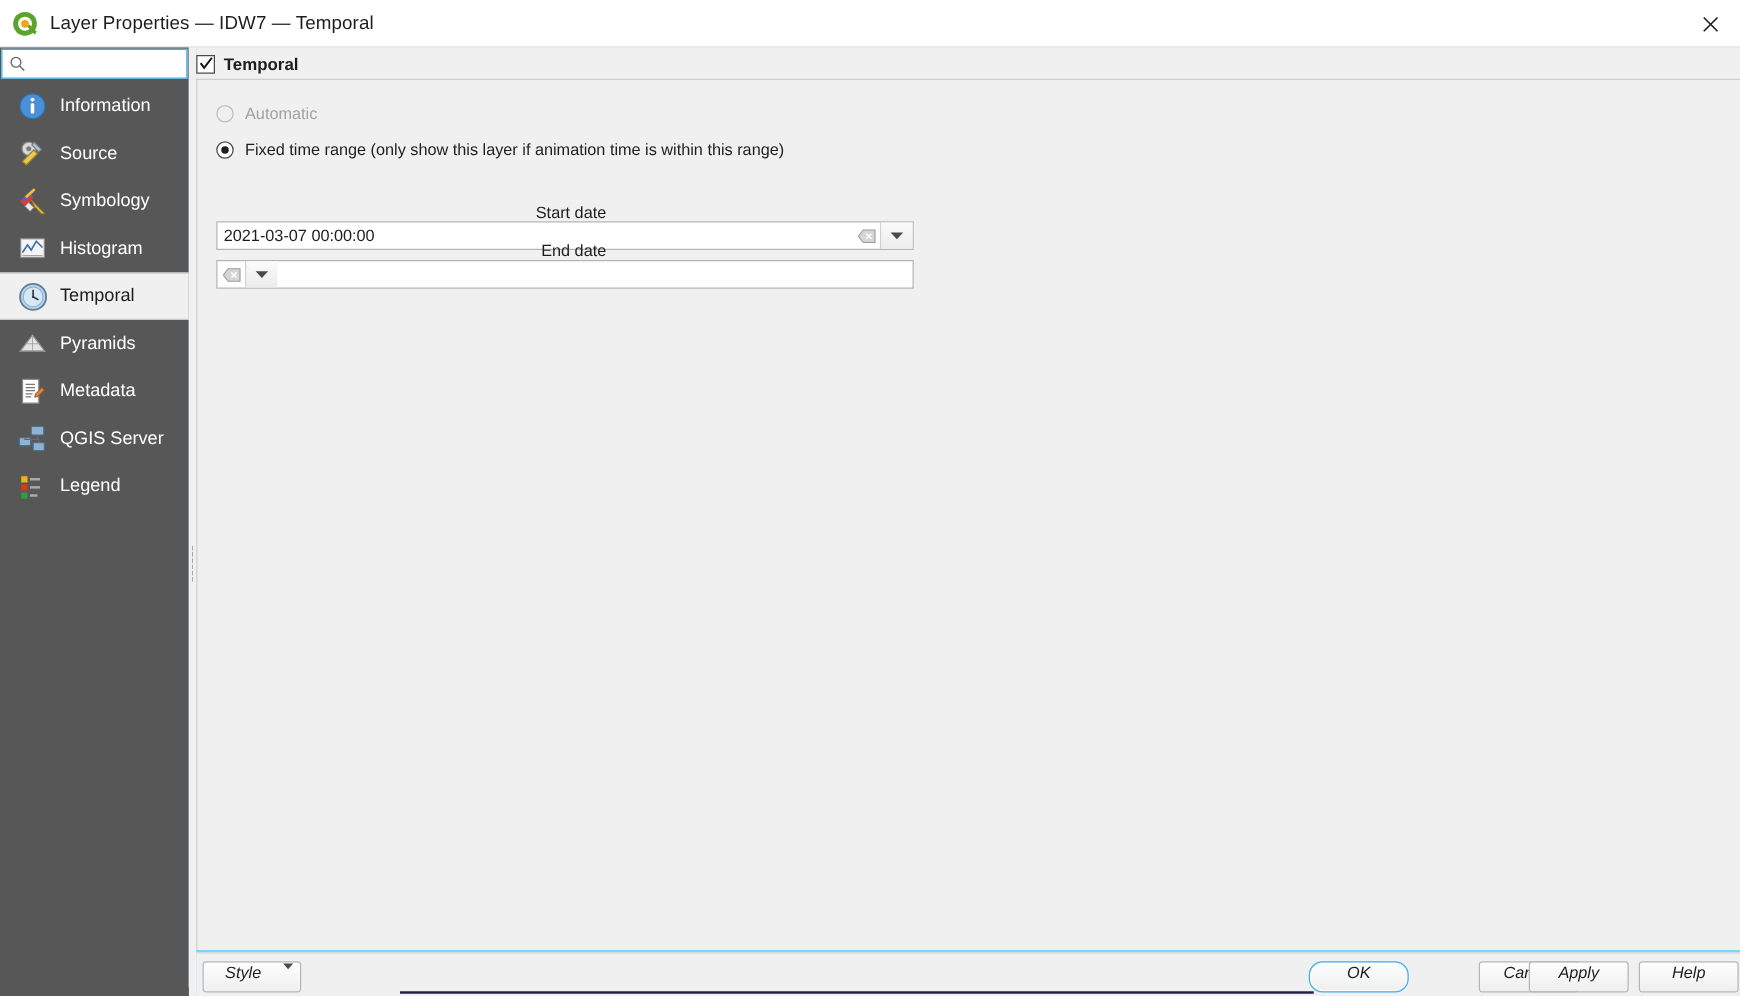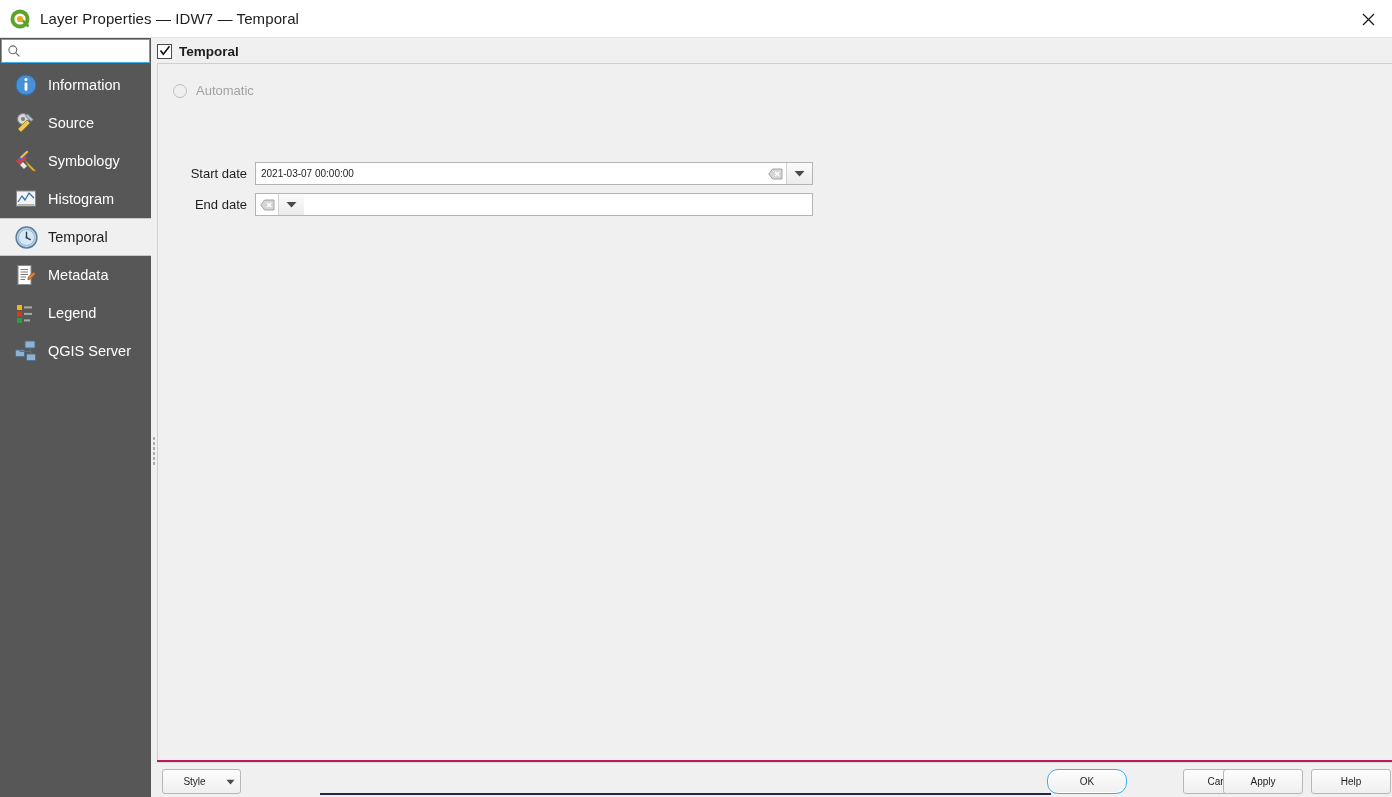--- a/index.html
+++ b/index.html
@@ -6,21 +6,21 @@
   html, body {
     margin: 0; padding: 0;
     width: 1392px; height: 797px;
     overflow: hidden;
     font-family: "Liberation Sans", sans-serif;
     background: #ffffff;
   }
   #app {
     position: relative;
     width: 1392px; height: 797px;
-    background: #be185d;
+    background: #7dd3fc;
   }
 
   
   .titlebar {
     position: absolute; left: 0; top: 0;
     width: 1392px; height: 38px;
     background: #ffffff;
     border-bottom: 1px solid #e2e2e2;
     display: flex; align-items: center;
   }
@@ -161,20 +161,21 @@
     background: #1d1d1d;
   }
   .rad.off { border-color: #bdbdbd; background: #efefef; }
   .radio-label { color: #1d1d1d; white-space: nowrap; }
   .radio-label.disabled { color: #a2a2a2; }
 
   .field-row {
     position: absolute;
     display: flex; align-items: center;
     font-size: 13px;
+    flex-direction: column;
   }
   .field-row.f1 { left: 15px; top: 98px; }
   .field-row.f2 { left: 15px; top: 129px; }
   .field-label {
     width: 74px;
     text-align: right;
     margin-right: 8px;
     color: #1d1d1d;
     white-space: nowrap;
     flex: 0 0 auto;
@@ -182,21 +183,21 @@
   .datetime {
     width: 558px; height: 23px;
     border: 1px solid #b4b4b4;
     background: #ffffff;
     display: flex; align-items: center;
     position: relative;
   }
   .dt-value {
     flex: 1 1 auto;
     padding-left: 5px;
-    font-size: 10px;
+    font-size: 13px;
     color: #1d1d1d;
     white-space: nowrap;
     overflow: hidden;
   }
   .dt-clear {
     width: 22px; height: 21px;
     flex: 0 0 auto;
     display: flex; align-items: center; justify-content: center;
   }
   .dt-arrow {
@@ -214,24 +215,25 @@
     background: #f0f0f0;
     border-top: 1px solid #dcdcdc;
   }
   .btn {
     position: absolute;
     height: 25px;
     border: 1px solid #b7b7b7;
     border-radius: 3px;
     background: linear-gradient(#fdfdfd, #efefef);
     font-family: "Liberation Sans", sans-serif;
-    font-size: 10px;
-    color: #1d1d1d;
-    display: flex; align-items: center; justify-content: center;
+    font-size: 13px;
+    color: #1d1d1d;
+    display: flex; align-items: flex-start; justify-content: center;
     cursor: default;
+    font-style: italic;
   }
   .btn.default {
     border-color: #3daee9;
     box-shadow: inset 0 0 0 1px #ffffff;
     border-radius: 11px;
   }
   .btn-style {
     left: 5px; top: 6px; width: 79px;
     justify-content: flex-start;
     padding-left: 0;
@@ -341,56 +343,67 @@
           <svg width="25" height="25" viewBox="0 0 24 24">
             <circle cx="12" cy="12" r="10" fill="#b8d3ea" stroke="#5c7f9e" stroke-width="1.4"></circle>
             <circle cx="12" cy="12" r="7.6" fill="#d7e7f4" stroke="#8fb0c9" stroke-width="0.8"></circle>
             <path d="M12 7 L12 12 L15.6 14" stroke="#2b3d4d" stroke-width="1.3" fill="none" stroke-linecap="round"></path>
             <circle cx="12" cy="12" r="0.9" fill="#2b3d4d"></circle>
           </svg>
         </span>
         <span class="nav-label">Temporal</span>
       </div>
 
+      <div class="nav-item">
+        <span class="nav-ico">
+          <svg width="24" height="24" viewBox="0 0 24 24">
+            <path d="M2 18 L12 5 L22 18 Z" fill="#e4e4e4" stroke="#8a8a8a" stroke-width="1"></path>
+            <path d="M12 5 L12 18" stroke="#aaaaaa" stroke-width="0.8"></path>
+            <path d="M6.5 12 L17.5 12" stroke="#aaaaaa" stroke-width="0.8"></path>
+            <path d="M2 18 L22 18" stroke="#8a8a8a" stroke-width="1.1"></path>
+          </svg>
+        </span>
+        <span class="nav-label">Pyramids</span>
+      </div>
 
       <div class="nav-item">
         <span class="nav-ico">
           <svg width="24" height="24" viewBox="0 0 24 24">
             <rect x="4" y="2.5" width="13" height="19" fill="#ffffff" stroke="#8a8a8a" stroke-width="1"></rect>
             <path d="M6.5 6.5 H14 M6.5 9 H14 M6.5 11.5 H14 M6.5 14 H12 M6.5 16.5 H11" stroke="#7a7a7a" stroke-width="1"></path>
             <path d="M14.5 14 L19.5 9 L21.5 11 L16.5 16 L13.8 16.8 Z" fill="#e0803a" stroke="#9b5420" stroke-width="0.8"></path>
           </svg>
         </span>
         <span class="nav-label">Metadata</span>
+      </div>
+
+      <div class="nav-item">
+        <span class="nav-ico">
+          <svg width="24" height="24" viewBox="0 0 24 24">
+            <rect x="11" y="2" width="10" height="7" rx="1" fill="#8fb2d0" stroke="#4e6f8c" stroke-width="1"></rect>
+            <rect x="1.5" y="11" width="9" height="6.5" rx="1" fill="#8fb2d0" stroke="#4e6f8c" stroke-width="1"></rect>
+            <rect x="12.5" y="15" width="9" height="6.5" rx="1" fill="#8fb2d0" stroke="#4e6f8c" stroke-width="1"></rect>
+            <path d="M16 9.5 L16 12.5 M6 11 L6 12.5 L17 12.5 L17 15" stroke="#6b6b6b" stroke-width="1" fill="none"></path>
+          </svg>
+        </span>
+        <span class="nav-label">QGIS Server</span>
       </div>
 
       <div class="nav-item">
         <span class="nav-ico">
           <svg width="24" height="24" viewBox="0 0 24 24">
             <rect x="3" y="4" width="5" height="5" fill="#f2b705"></rect>
             <rect x="3" y="10.5" width="5" height="5" fill="#d93b1a"></rect>
             <rect x="3" y="17" width="5" height="5" fill="#2e9e3e"></rect>
             <rect x="10" y="5.4" width="8" height="2" fill="#aaaaaa"></rect>
             <rect x="10" y="11.9" width="8" height="2" fill="#aaaaaa"></rect>
             <rect x="10" y="18.4" width="6" height="2" fill="#aaaaaa"></rect>
           </svg>
         </span>
         <span class="nav-label">Legend</span>
-      </div>
-
-      <div class="nav-item">
-        <span class="nav-ico">
-          <svg width="24" height="24" viewBox="0 0 24 24">
-            <rect x="11" y="2" width="10" height="7" rx="1" fill="#8fb2d0" stroke="#4e6f8c" stroke-width="1"></rect>
-            <rect x="1.5" y="11" width="9" height="6.5" rx="1" fill="#8fb2d0" stroke="#4e6f8c" stroke-width="1"></rect>
-            <rect x="12.5" y="15" width="9" height="6.5" rx="1" fill="#8fb2d0" stroke="#4e6f8c" stroke-width="1"></rect>
-            <path d="M16 9.5 L16 12.5 M6 11 L6 12.5 L17 12.5 L17 15" stroke="#6b6b6b" stroke-width="1" fill="none"></path>
-          </svg>
-        </span>
-        <span class="nav-label">QGIS Server</span>
       </div>
 
     </div>
   </div>
 
   <div class="splitter">
     <div class="splitter-dots"></div>
   </div>
 
   <div class="content">
@@ -404,20 +417,24 @@
       <span class="group-title">Temporal</span>
     </div>
 
     <div class="groupbox">
 
       <div class="radio-row r1">
         <span class="rad off"></span>
         <span class="radio-label disabled">Automatic</span>
       </div>
 
+      <div class="radio-row r2">
+        <span class="rad on"></span>
+        <span class="radio-label">Fixed time range (only show this layer if animation time is within this range)</span>
+      </div>
 
       <div class="field-row f1">
         <span class="field-label">Start date</span>
         <span class="datetime">
           <span class="dt-value">2021-03-07 00:00:00</span>
           <span class="dt-clear">
             <svg width="15" height="12" viewBox="0 0 15 12">
               <path d="M4.6 1 H14 V11 H4.6 L0.7 6 Z" fill="#d6d6d6" stroke="#9c9c9c" stroke-width="0.9"></path>
               <path d="M7 4 L11.2 8 M11.2 4 L7 8" stroke="#ffffff" stroke-width="1.3"></path>
             </svg>

